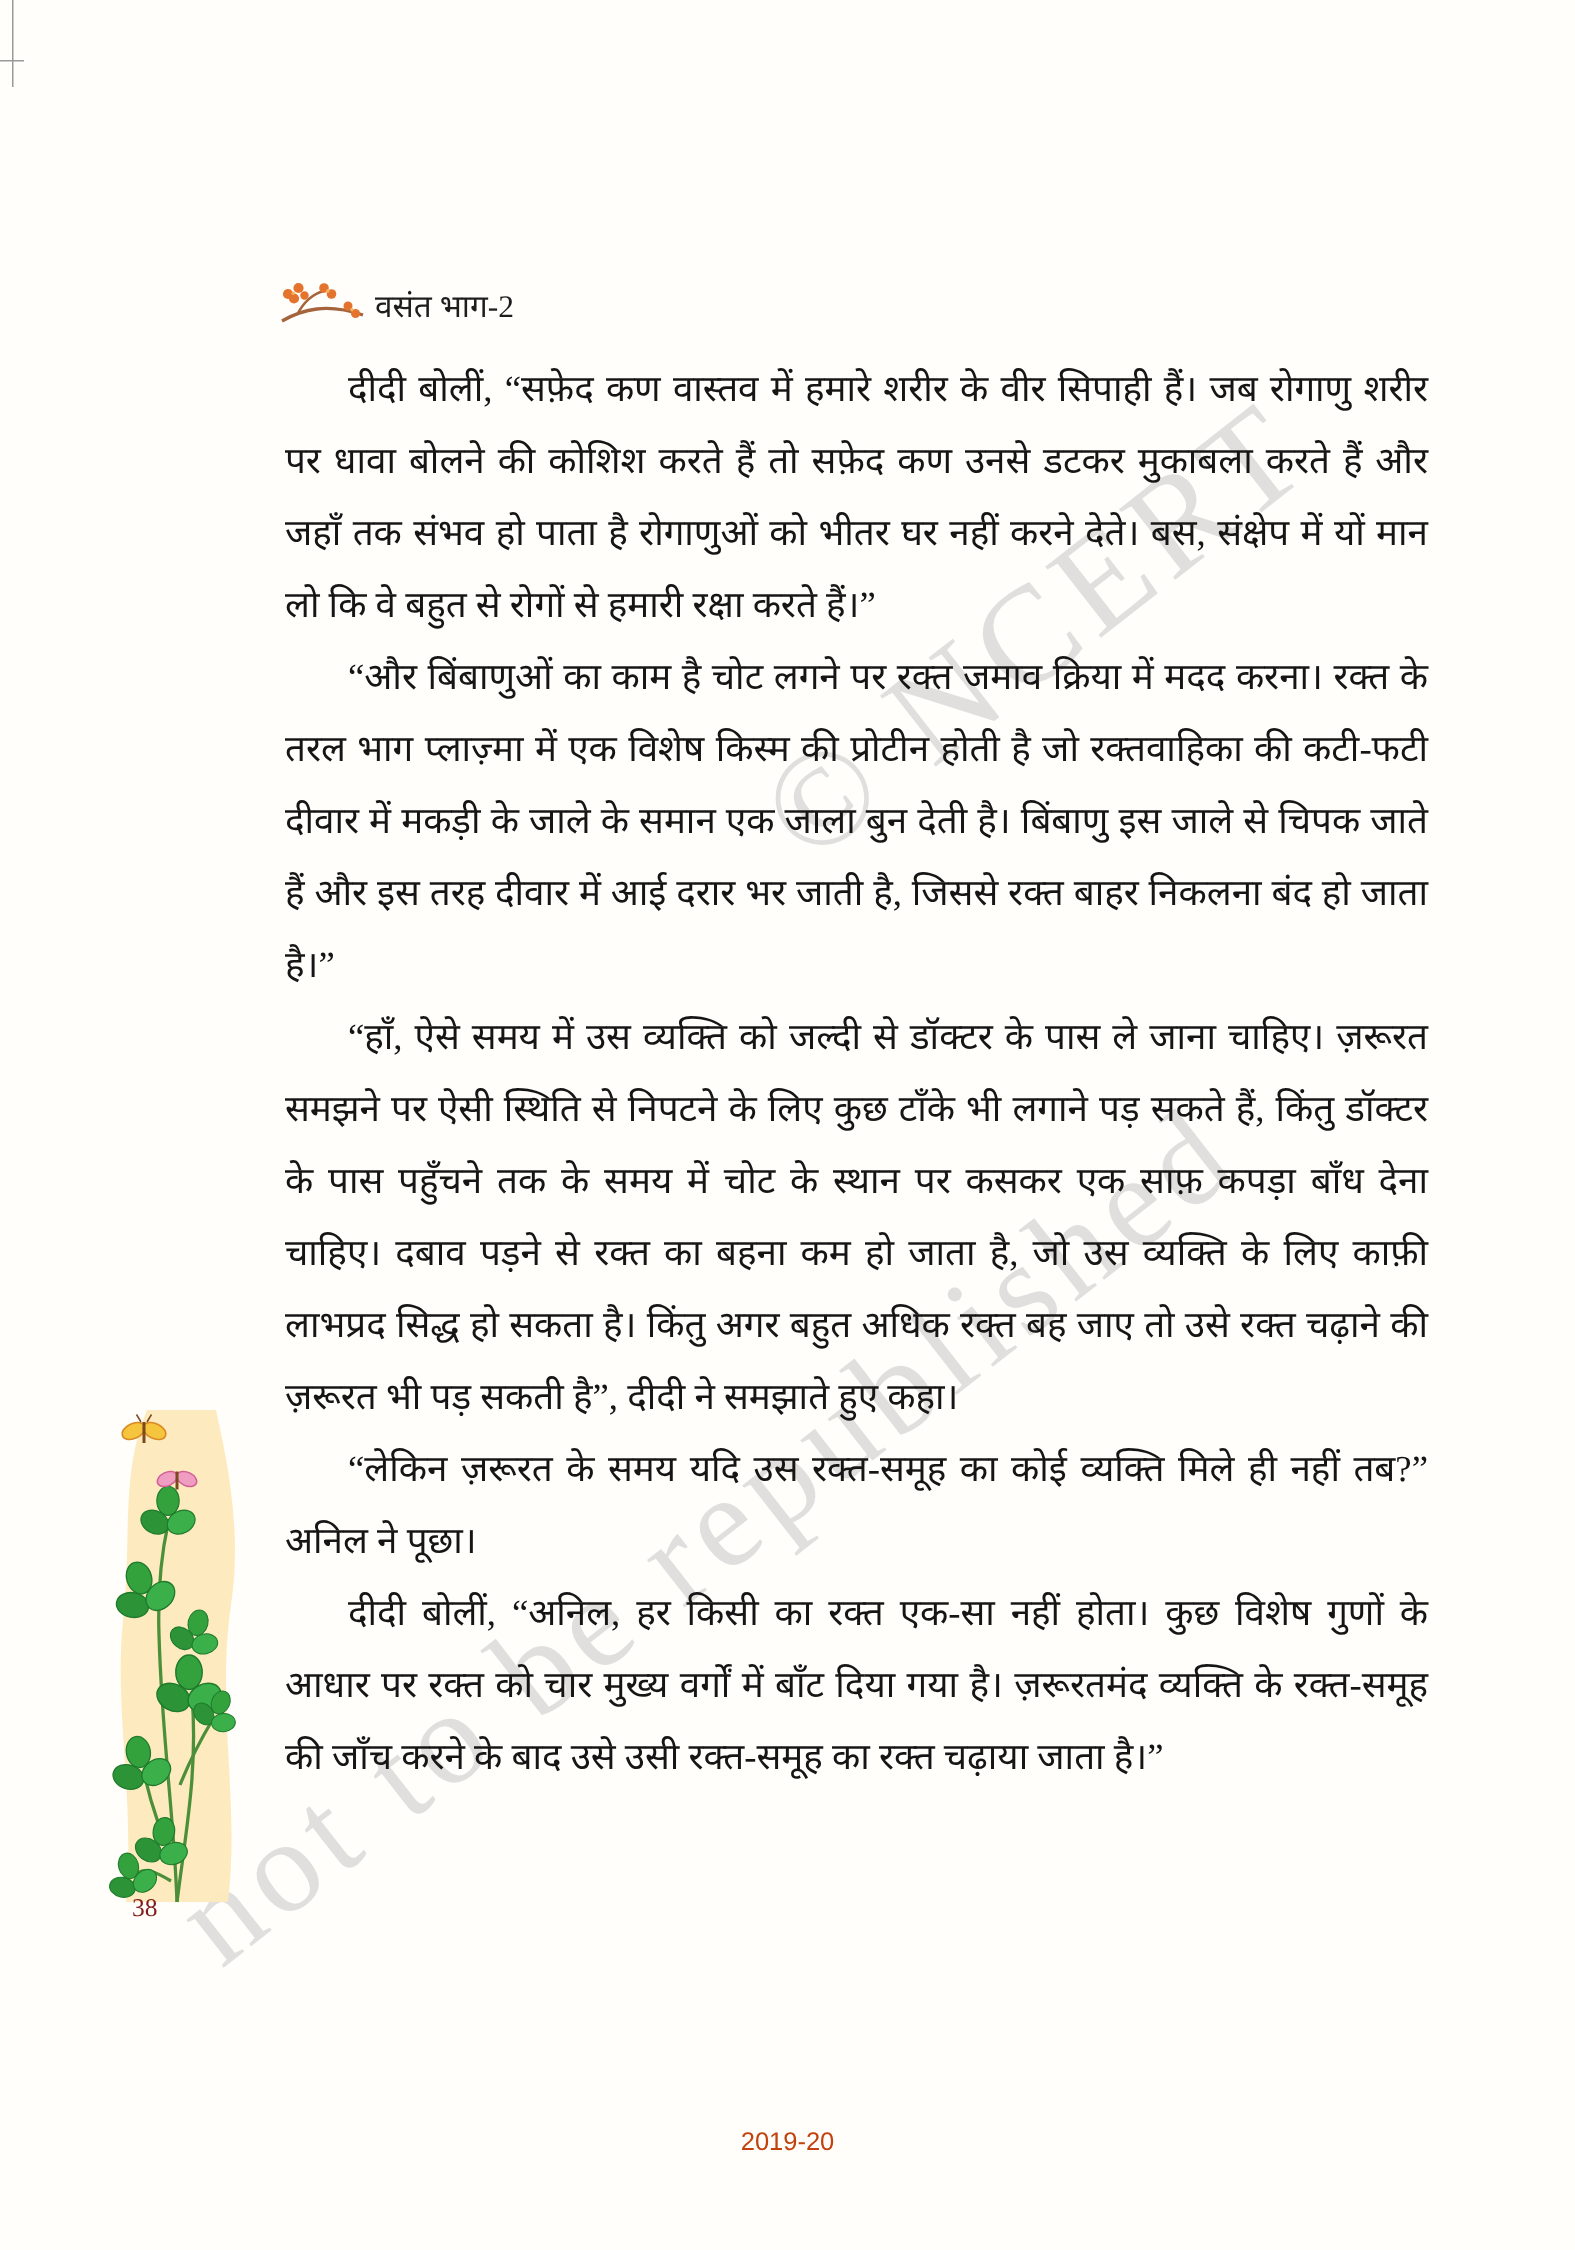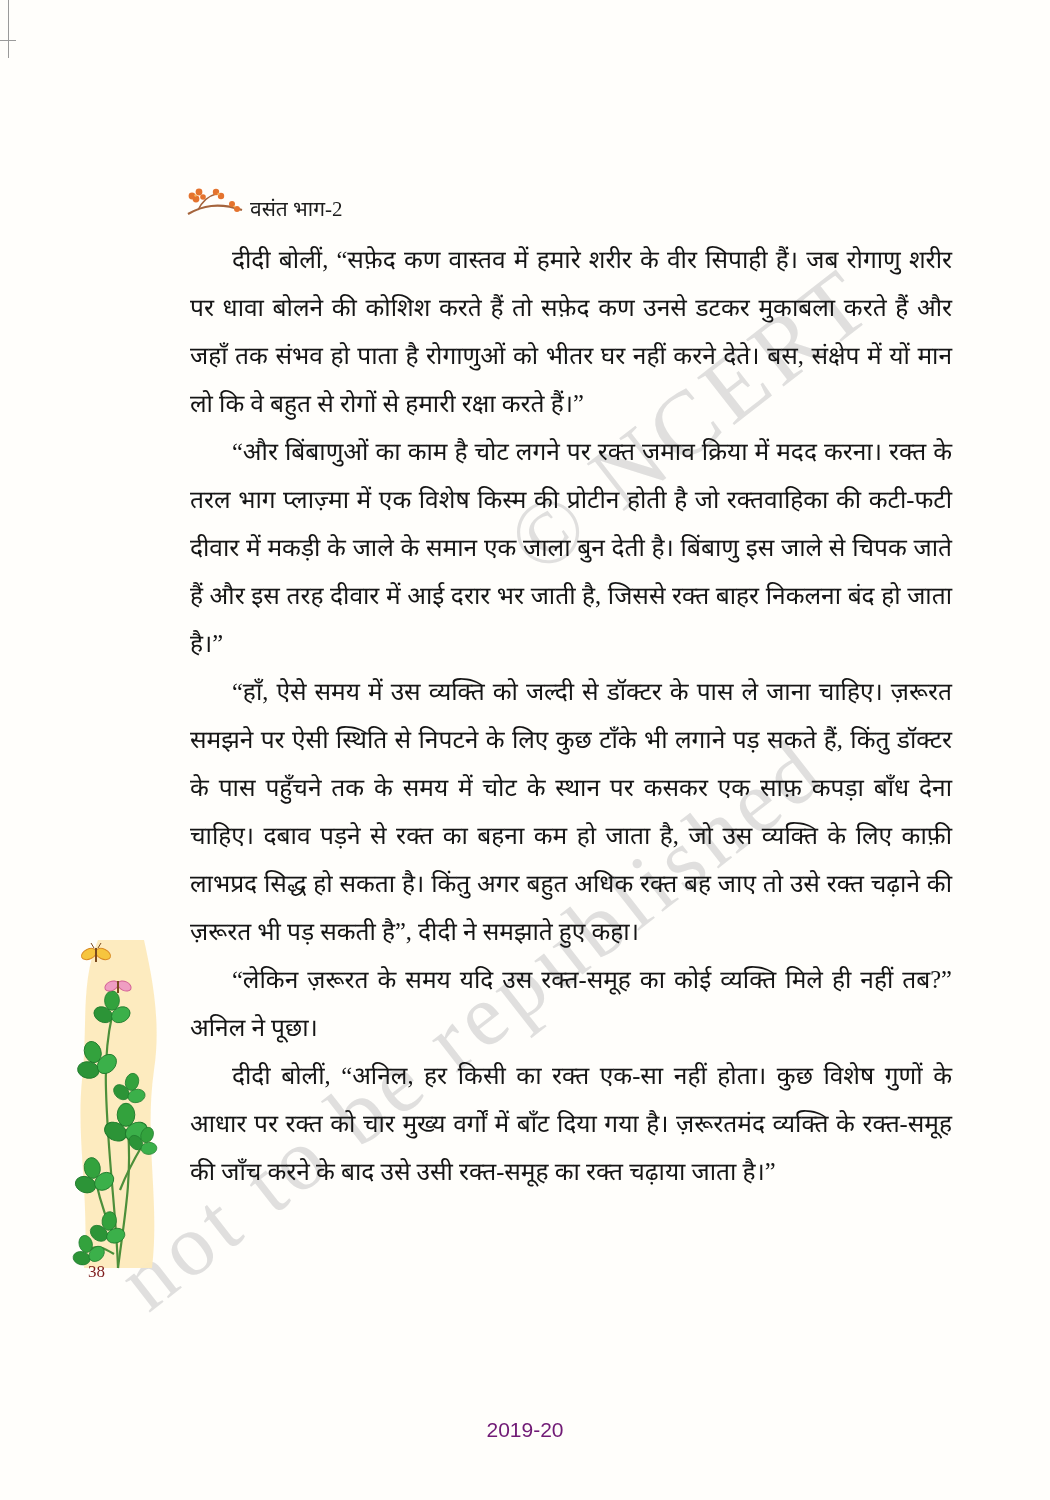--- a/index.html
+++ b/index.html
@@ -48,21 +48,21 @@
     font-size: 88px;
     transform: rotate(-38deg);
     transform-origin: left center;
   }
 
   
   .chapter-header {
     position: absolute;
     left: 184px; top: 184px;
     display: flex;
-    align-items: flex-end;
+    align-items: center;
     gap: 4px;
     z-index: 2;
   }
   .chapter-header .label {
     font-size: 21px;
     color: #1d1d1d;
     padding-bottom: 2px;
   }
 
   
@@ -95,22 +95,22 @@
     color: #7f1d1d;
     z-index: 2;
   }
 
   .footer-year {
     position: absolute;
     left: 0; top: 1418px;
     width: 1050px;
     text-align: center;
     font-family: "Liberation Sans", sans-serif;
-    font-size: 21px;
-    color: #701a75;
+    font-size: 17px;
+    color: #c2410c;
     z-index: 2;
   }
 </style>
 </head>
 <body>
 
 <div class="page">
 
   <div class="crop-v"></div>
   <div class="crop-h"></div>

